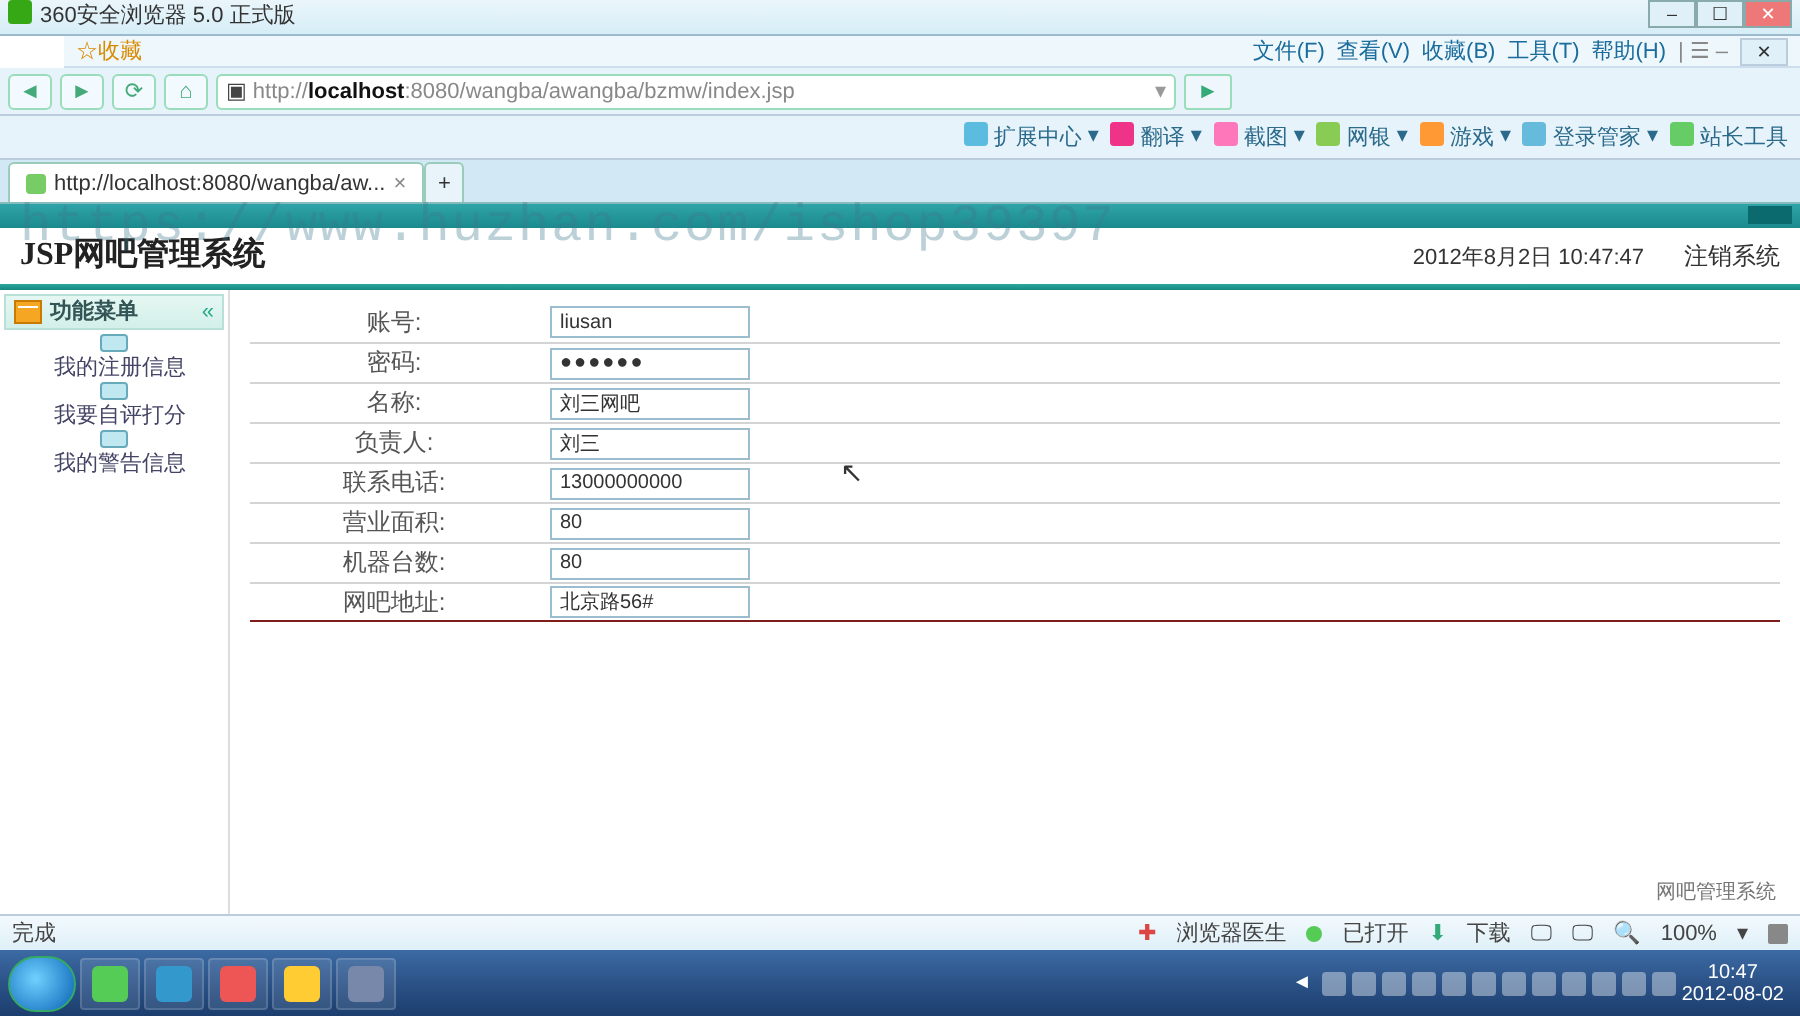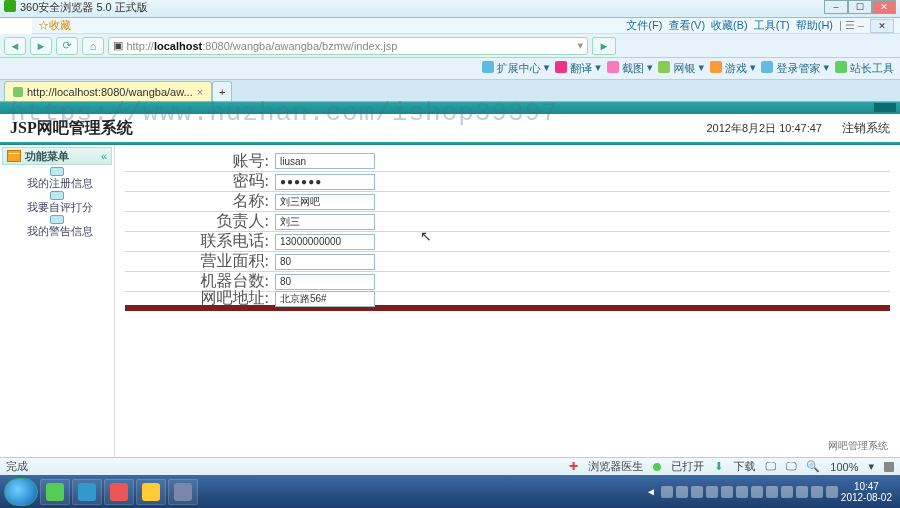--- a/index.html
+++ b/index.html
@@ -17,21 +17,21 @@
   .addrbar{height:24px;background:#e6f3fa;display:flex;align-items:center;padding:0 4px;border-bottom:1px solid #bcd;gap:4px;}
   .navbtn{width:22px;height:18px;border:1px solid #9db;border-radius:3px;background:#f3faff;display:flex;align-items:center;justify-content:center;color:#4a7;}
   .addrbox{flex:0 0 480px;height:18px;border:1px solid #9db;border-radius:3px;background:#fff;display:flex;align-items:center;padding:0 4px;font-size:11px;color:#444;}
   .addrbox .proto{color:#888;}
   .addrbox .host{font-weight:bold;color:#111;}
   .addrgo{width:24px;height:18px;border:1px solid #9db;border-radius:2px;background:#f0f7fc;color:#3a7;display:flex;align-items:center;justify-content:center;}
   .toolbar2{height:22px;background:#e6f3fa;display:flex;align-items:center;justify-content:flex-end;padding:0 6px;gap:6px;font-size:11px;color:#2b6a8a;border-bottom:1px solid #bcd;}
   .toolbtn{display:flex;align-items:flex-start;gap:3px;}
   .toolbtn .i{width:12px;height:12px;background:#5bbce0;border-radius:2px;}
   .tabsrow{height:22px;background:#d2e8f4;display:flex;align-items:flex-end;padding:0 4px;border-bottom:1px solid #8bb;}
-  .tab{height:20px;background:#fef9c3;border:1px solid #9cb;border-bottom:none;border-radius:3px 3px 0 0;display:flex;align-items:center;padding:0 8px;font-size:11px;gap:4px;max-width:210px;}
+  .tab{height:20px;background:#ffffff;border:1px solid #9cb;border-bottom:none;border-radius:3px 3px 0 0;display:flex;align-items:center;padding:0 8px;font-size:11px;gap:4px;max-width:210px;}
   .tab .x{color:#888;}
   .tab.add{width:20px;justify-content:center;background:#e8f4fa;}
   
   .page{height:355px;position:relative;background:#fff;}
   .watermark{position:absolute;left:10px;top:-4px;font-size:26px;color:rgba(60,120,140,0.35);font-family:Liberation Mono, monospace;letter-spacing:1px;z-index:5;pointer-events:none;}
   .bannerbar{height:12px;background:linear-gradient(#2fa4a8,#1b8a8e);position:relative;}
   .bannerbar::after{content:"";position:absolute;right:4px;top:1px;width:22px;height:9px;background:#0a6a6e;}
   .header{height:28px;background:#fff;display:flex;align-items:center;padding:0 10px;}
   .logo{font:bold 16px/1 "SimSun",serif;color:#222;}
   .spacer{flex:1;}
@@ -42,23 +42,23 @@
   .sidebar{width:115px;background:#fff;border-right:1px solid #ddd;}
   .sb-head{height:18px;background:linear-gradient(#e6f7f3,#d2efe8);border:1px solid #b8e0d6;margin:2px;display:flex;align-items:center;padding:0 4px;font-size:11px;color:#355;position:relative;}
   .sb-head .cal{width:14px;height:12px;background:#f5a623;border:1px solid #c97b00;margin-right:4px;position:relative;}
   .sb-head .cal::before{content:"";position:absolute;left:1px;top:2px;right:1px;height:1px;background:#fff;}
   .sb-head .arrow{position:absolute;right:4px;color:#2a8;}
   .sb-item{display:flex;align-items:center;height:24px;padding:0 8px 0 14px;font-size:11px;color:#446;cursor:pointer;flex-direction:column;}
   .sb-item .ic{width:14px;height:14px;background:#bfe8f0;border:1px solid #6ab;margin-right:6px;border-radius:2px;}
   .main{flex:1;padding:6px 10px 0 10px;overflow:hidden;}
   .form-row{display:flex;align-items:center;height:20px;border-top:1px solid #d4d4d4;}
   .form-row:first-child{border-top:none;}
-  .form-lbl{width:150px;text-align:right;padding-right:6px;font-size:16px;color:#555;font-family:Liberation Serif, serif;}
+  .form-lbl{width:150px;text-align:center;padding-right:6px;font-size:12px;color:#555;}
   .form-val{width:100px;height:16px;border:1px solid #9abecd;background:#fff;font-size:10px;color:#333;display:flex;align-items:center;padding:0 4px;}
-  .form-row.nb{border-bottom:6px solid #7f1d1d;}
+  .form-row.nb{border-bottom:1px solid #7f1d1d;}
   .cursor{position:absolute;left:420px;top:126px;font-size:14px;pointer-events:none;z-index:6;}
   .footnote{position:absolute;right:12px;bottom:4px;font-size:10px;color:#777;}
   
   .status{height:18px;background:linear-gradient(#f2f9fd,#dff0f8);border-top:1px solid #bcd;display:flex;align-items:center;padding:0 6px;font-size:11px;color:#444;gap:8px;}
   .status .s-right{margin-left:auto;display:flex;align-items:center;gap:10px;}
   .status .dot{width:8px;height:8px;background:#5c5;border-radius:50%;display:inline-block;}
   .speaker{width:10px;height:10px;background:#888;border-radius:1px;}
   
   .taskbar{height:33px;background:linear-gradient(#3c6aa3,#284e82 60%,#1c3e6e);display:flex;align-items:center;padding:0 4px;gap:2px;position:relative;}
   .start{width:34px;height:28px;border-radius:14px;background:radial-gradient(circle at 40% 40%,#6fd1ff,#0b62b5);border:1px solid #3a6;}

